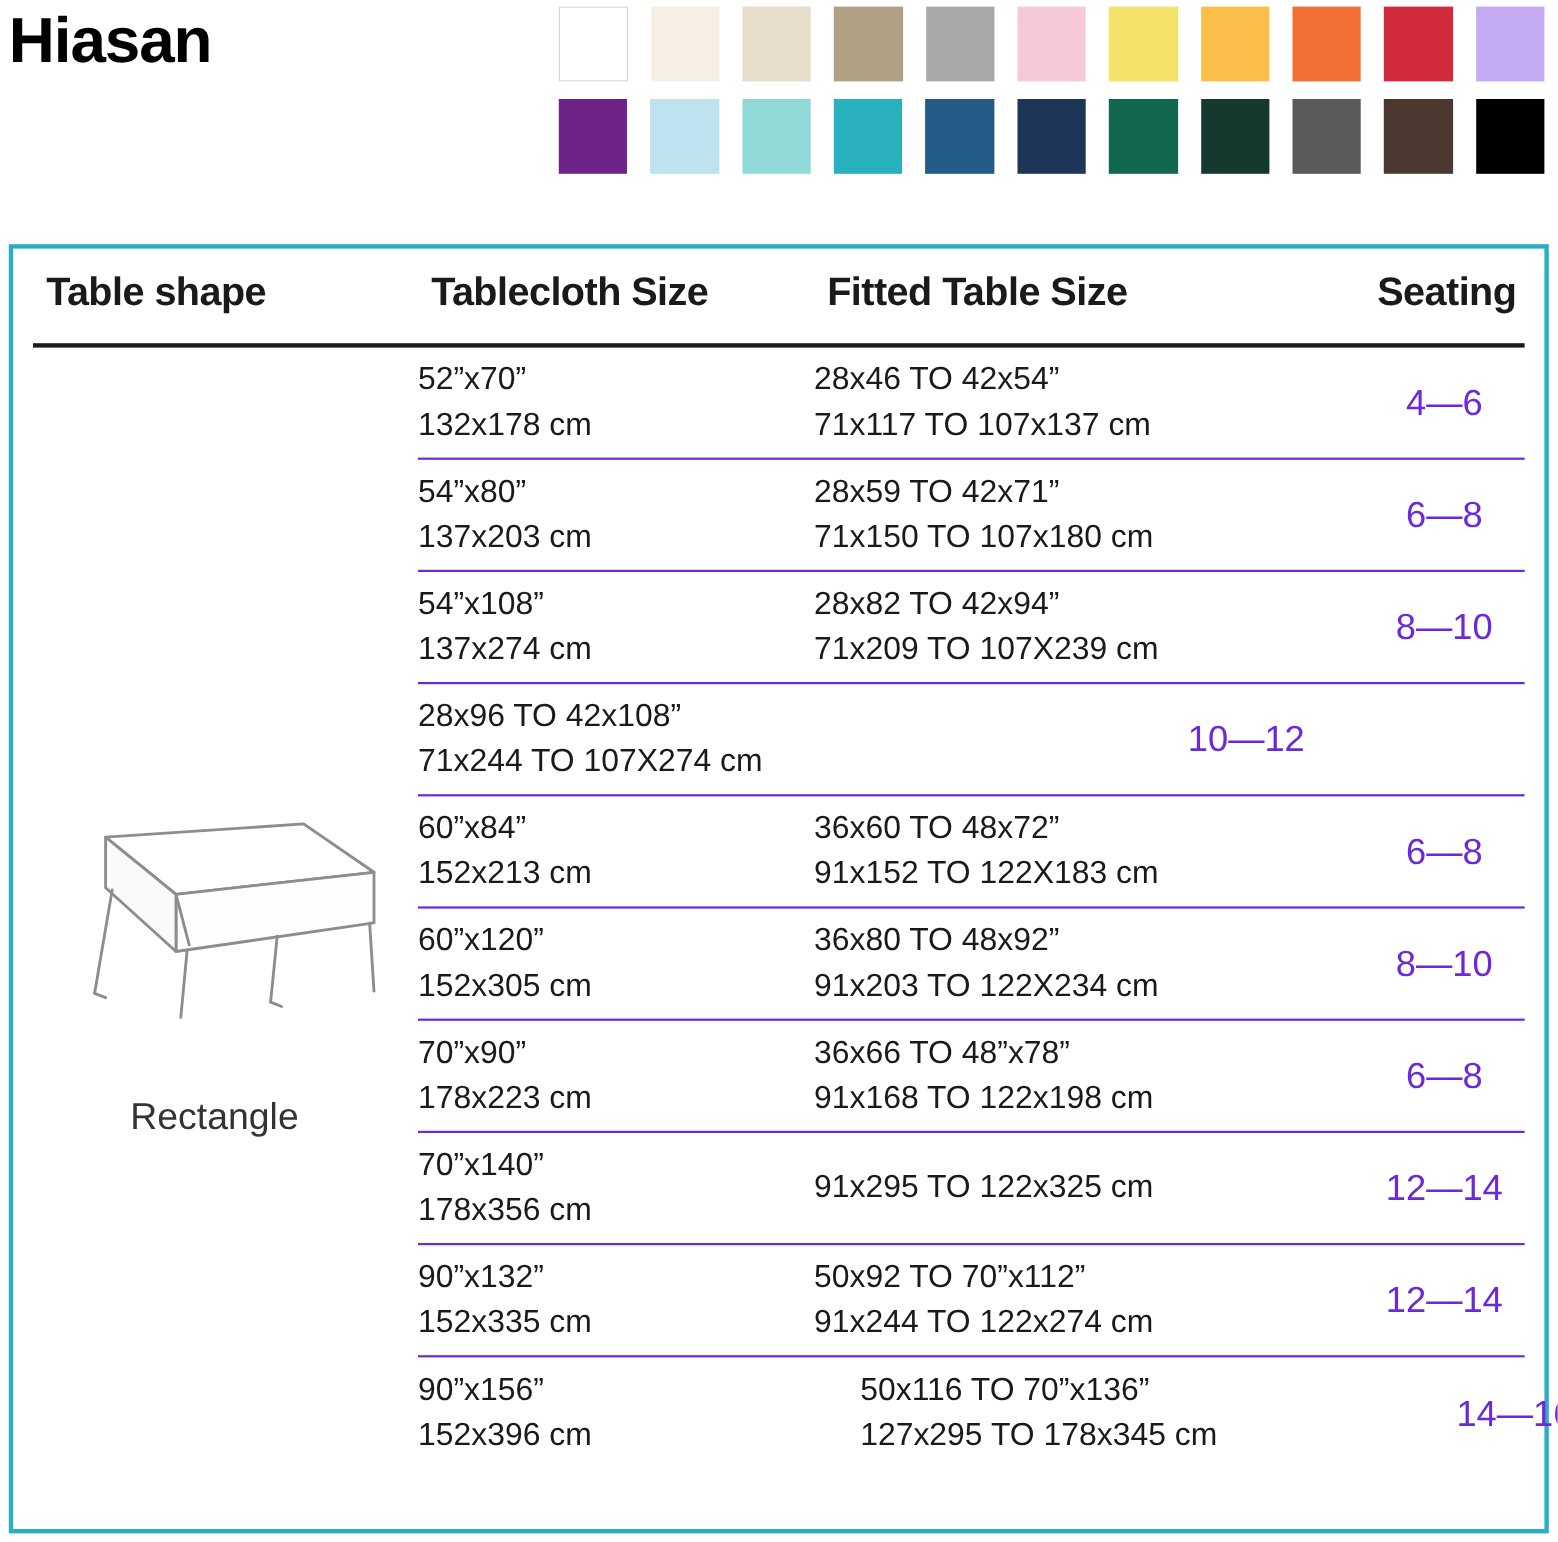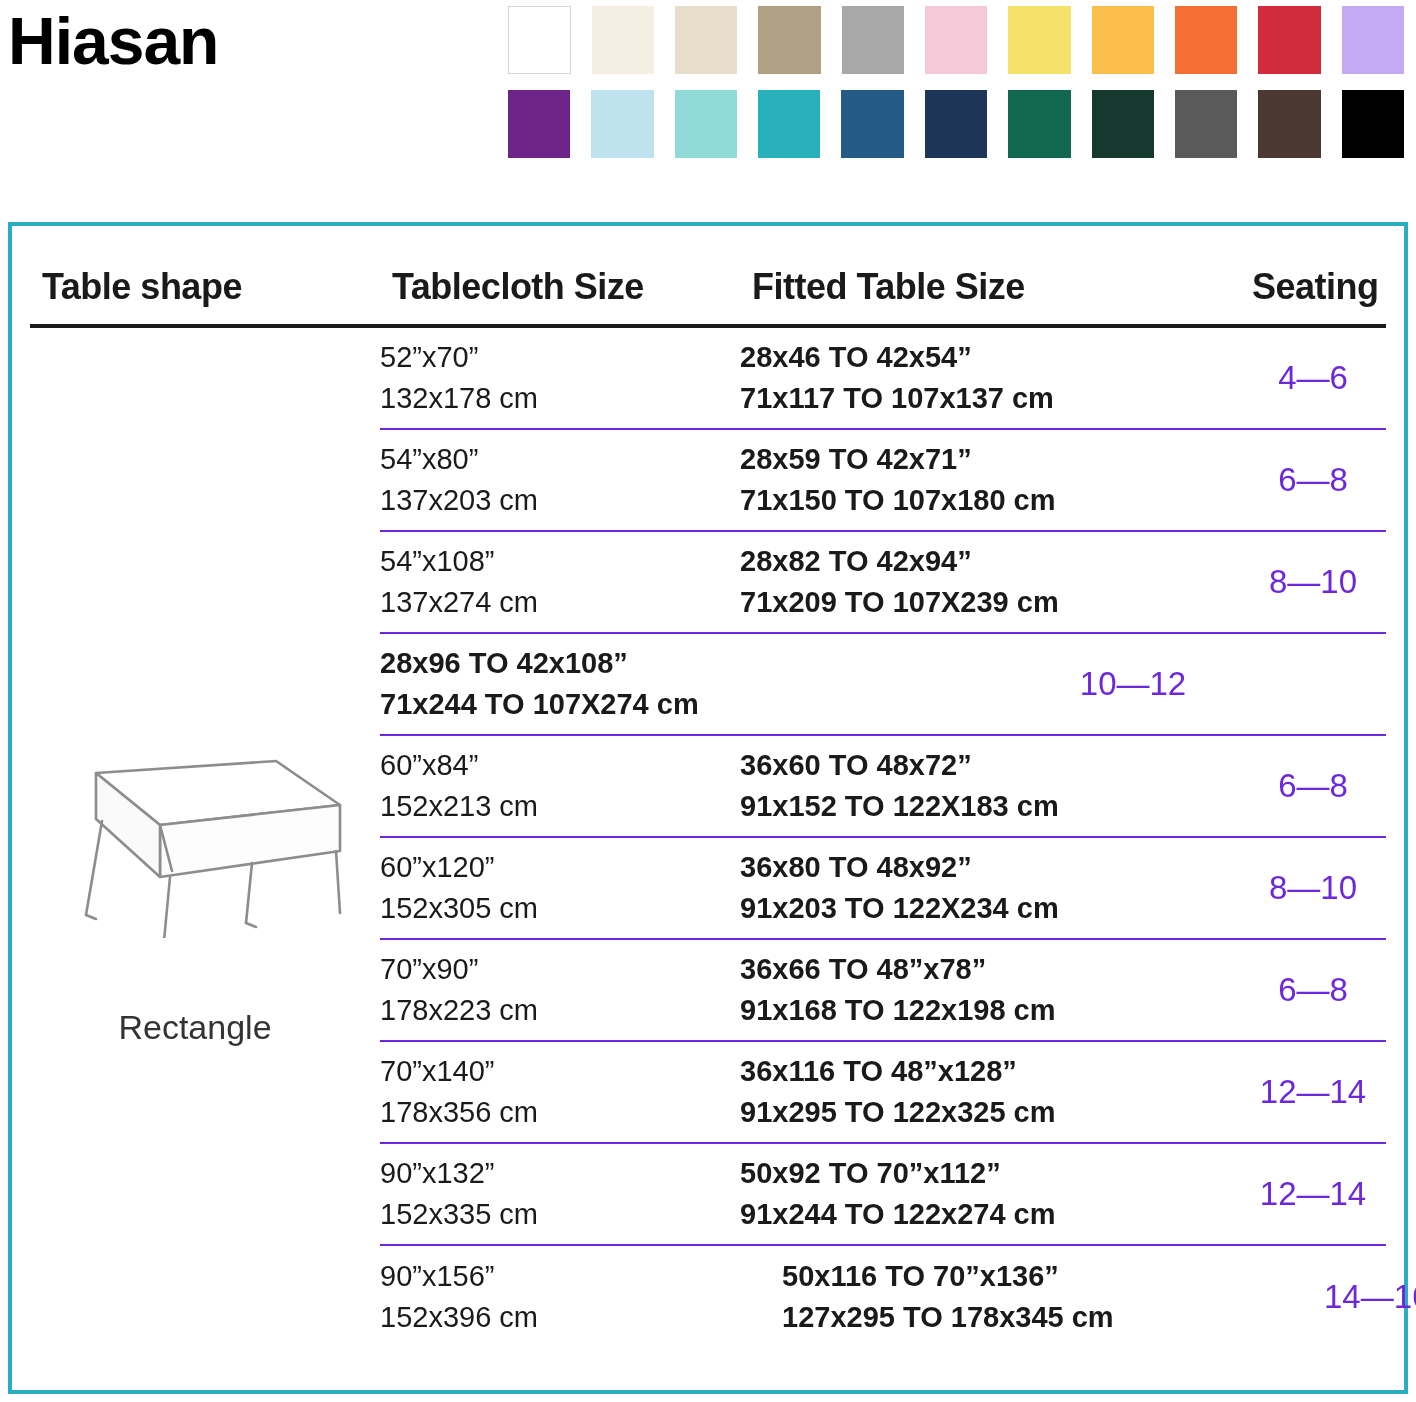--- a/index.html
+++ b/index.html
@@ -20,21 +20,21 @@
   .header {
     position: relative;
     height: 182px;
     width: 100%;
     box-sizing: border-box;
   }
   .brand {
     position: absolute;
     left: 8px;
     top: 8px;
-    font-size: 66px;
+    font-size: 58px;
     font-weight: bold;
     letter-spacing: -1px;
     color: #000000;
     line-height: 1;
     font-family: "Liberation Sans", sans-serif;
   }
   .swatch-grid {
     position: absolute;
     left: 508px;
     top: 6px;
@@ -68,24 +68,23 @@
   .inner {
     position: absolute;
     left: 18px;
     top: 18px;
     right: 18px;
     bottom: 14px;
   }
 
   .head-row {
     display: flex;
-    align-items: flex-end;
     height: 64px;
     border-bottom: 4px solid #1a1a1a;
-    padding-bottom: 16px;
+    padding-bottom: 4px;
   }
   .col-shape   { width: 350px; flex: 0 0 350px; }
   .col-cloth   { width: 360px; flex: 0 0 360px; }
   .col-fitted  { width: 500px; flex: 0 0 500px; }
   .col-seat    { flex: 1 1 auto; text-align: center; }
 
   .head-cell {
     font-size: 36px;
     font-weight: bold;
     color: #1a1a1a;
@@ -134,21 +133,21 @@
   .row {
     display: flex;
     align-items: center;
     height: 102px;
     border-bottom: 2px solid #6d28d9;
     box-sizing: border-box;
   }
   .row.last { border-bottom: none; gap: 42px; }
 
   .cell-cloth  { width: 360px; flex: 0 0 360px; }
-  .cell-fitted { width: 500px; flex: 0 0 500px; font-weight: bold; }
+  .cell-fitted { width: 500px; flex: 0 0 500px; }
   .cell-seat   { flex: 1 1 auto; text-align: center; }
 
   .line {
     font-size: 29px;
     color: #1a1a1a;
     line-height: 1.42;
     white-space: nowrap;
   }
   .seat-val {
     font-size: 33px;
@@ -324,21 +323,20 @@
             <div class="seat-val">6—8</div>
           </div>
         </div>
 
         <div class="row">
           <div class="cell-cloth">
             <div class="line">70”x140”</div>
             <div class="line">178x356 cm</div>
           </div>
           <div class="cell-fitted">
-            <div class="line">36x116 TO 48”x128”</div>
             <div class="line">91x295 TO 122x325 cm</div>
           </div>
           <div class="cell-seat">
             <div class="seat-val">12—14</div>
           </div>
         </div>
 
         <div class="row">
           <div class="cell-cloth">
             <div class="line">90”x132”</div>

